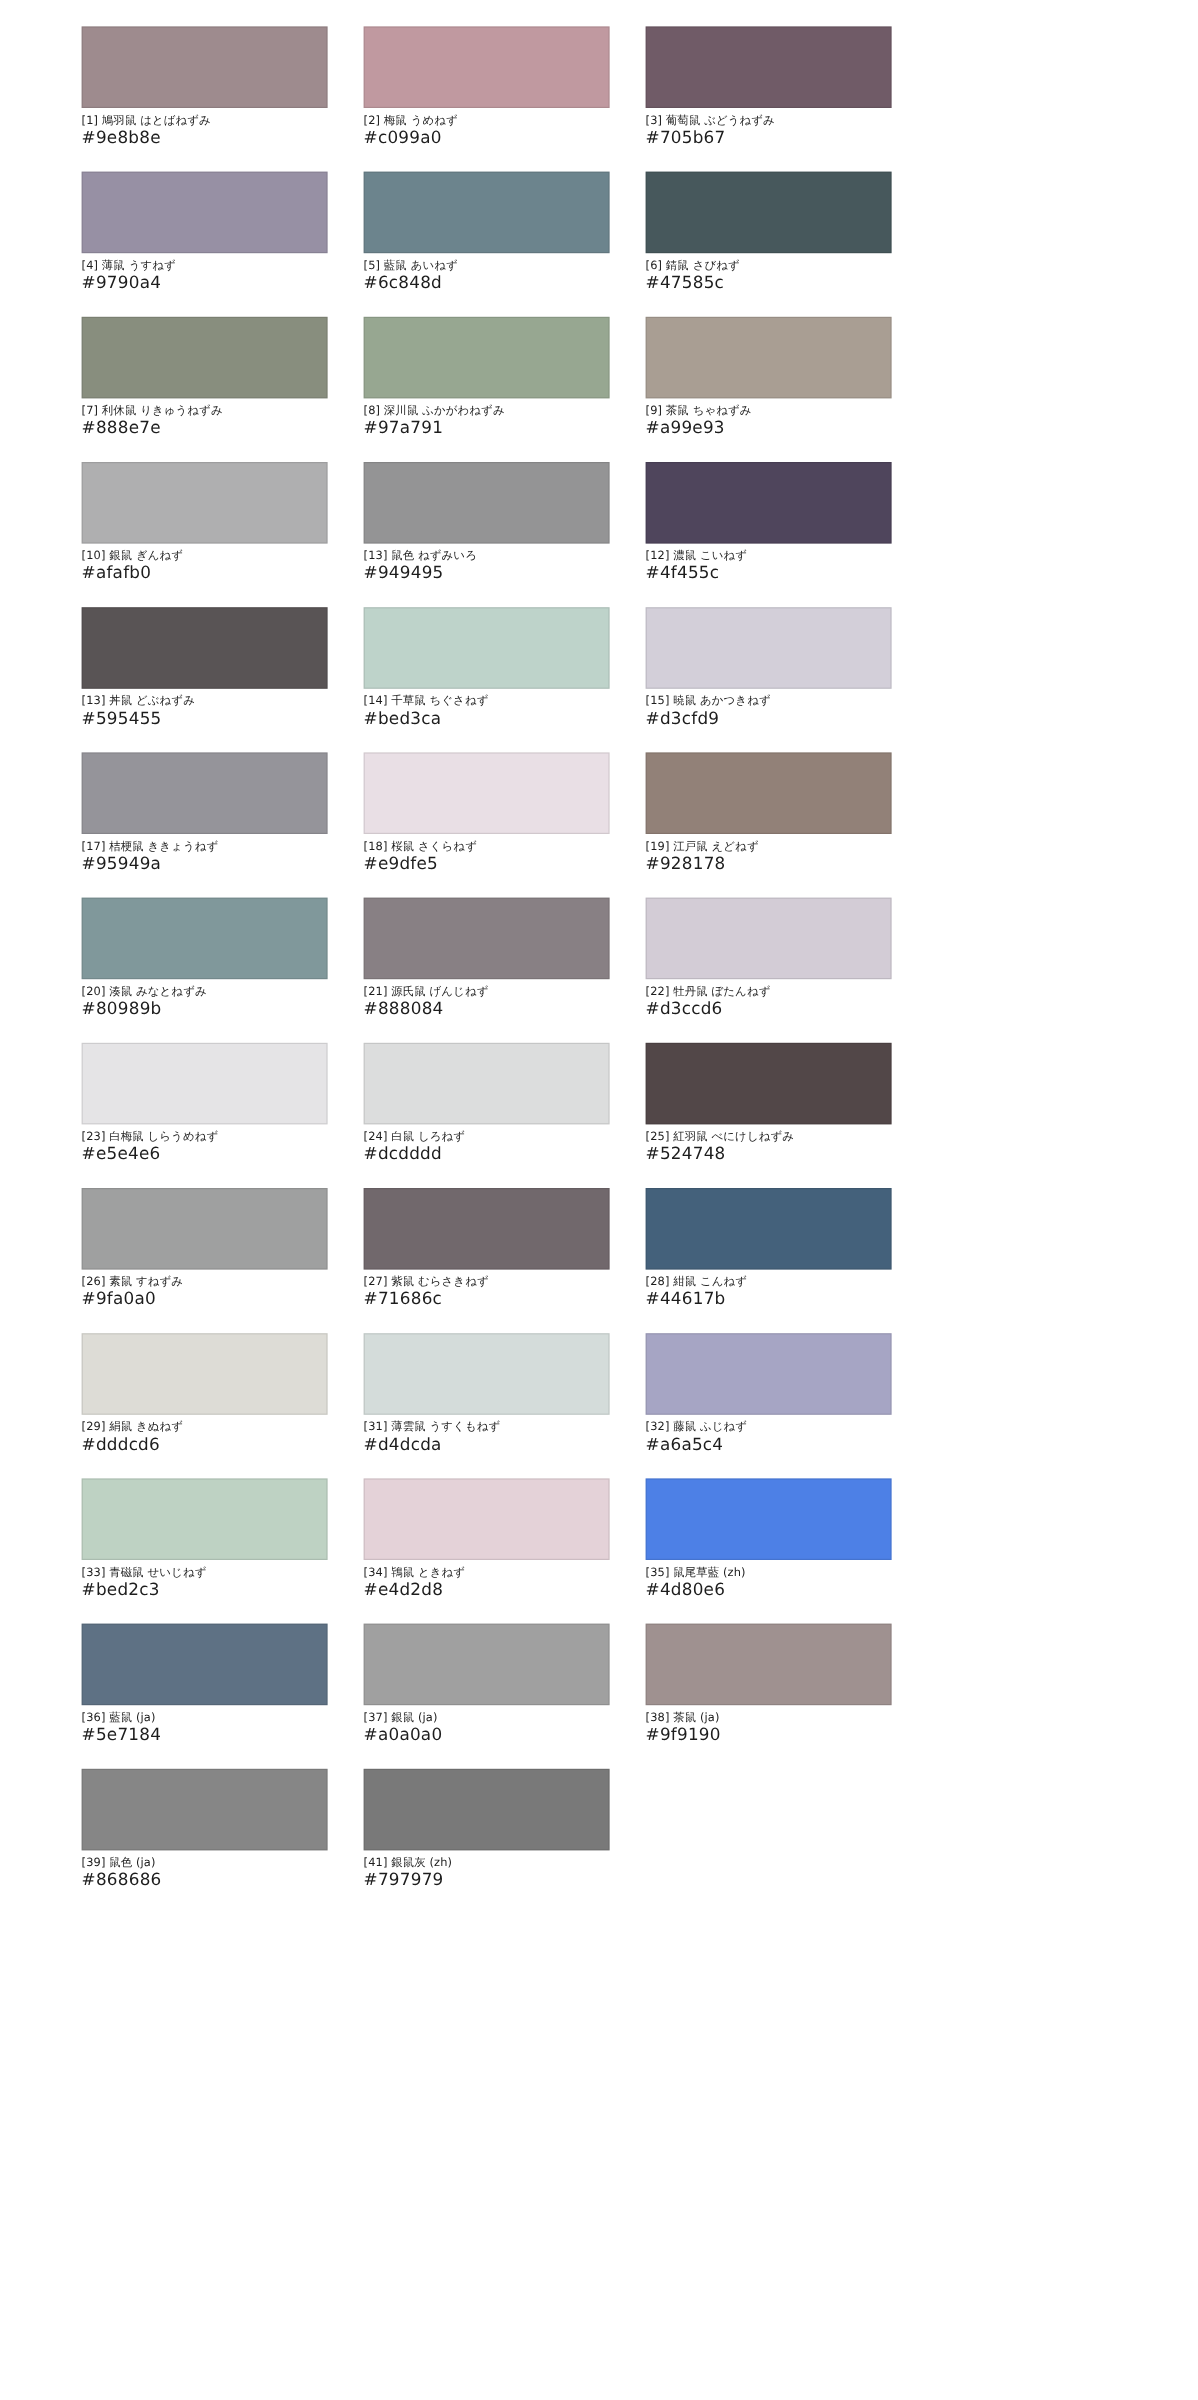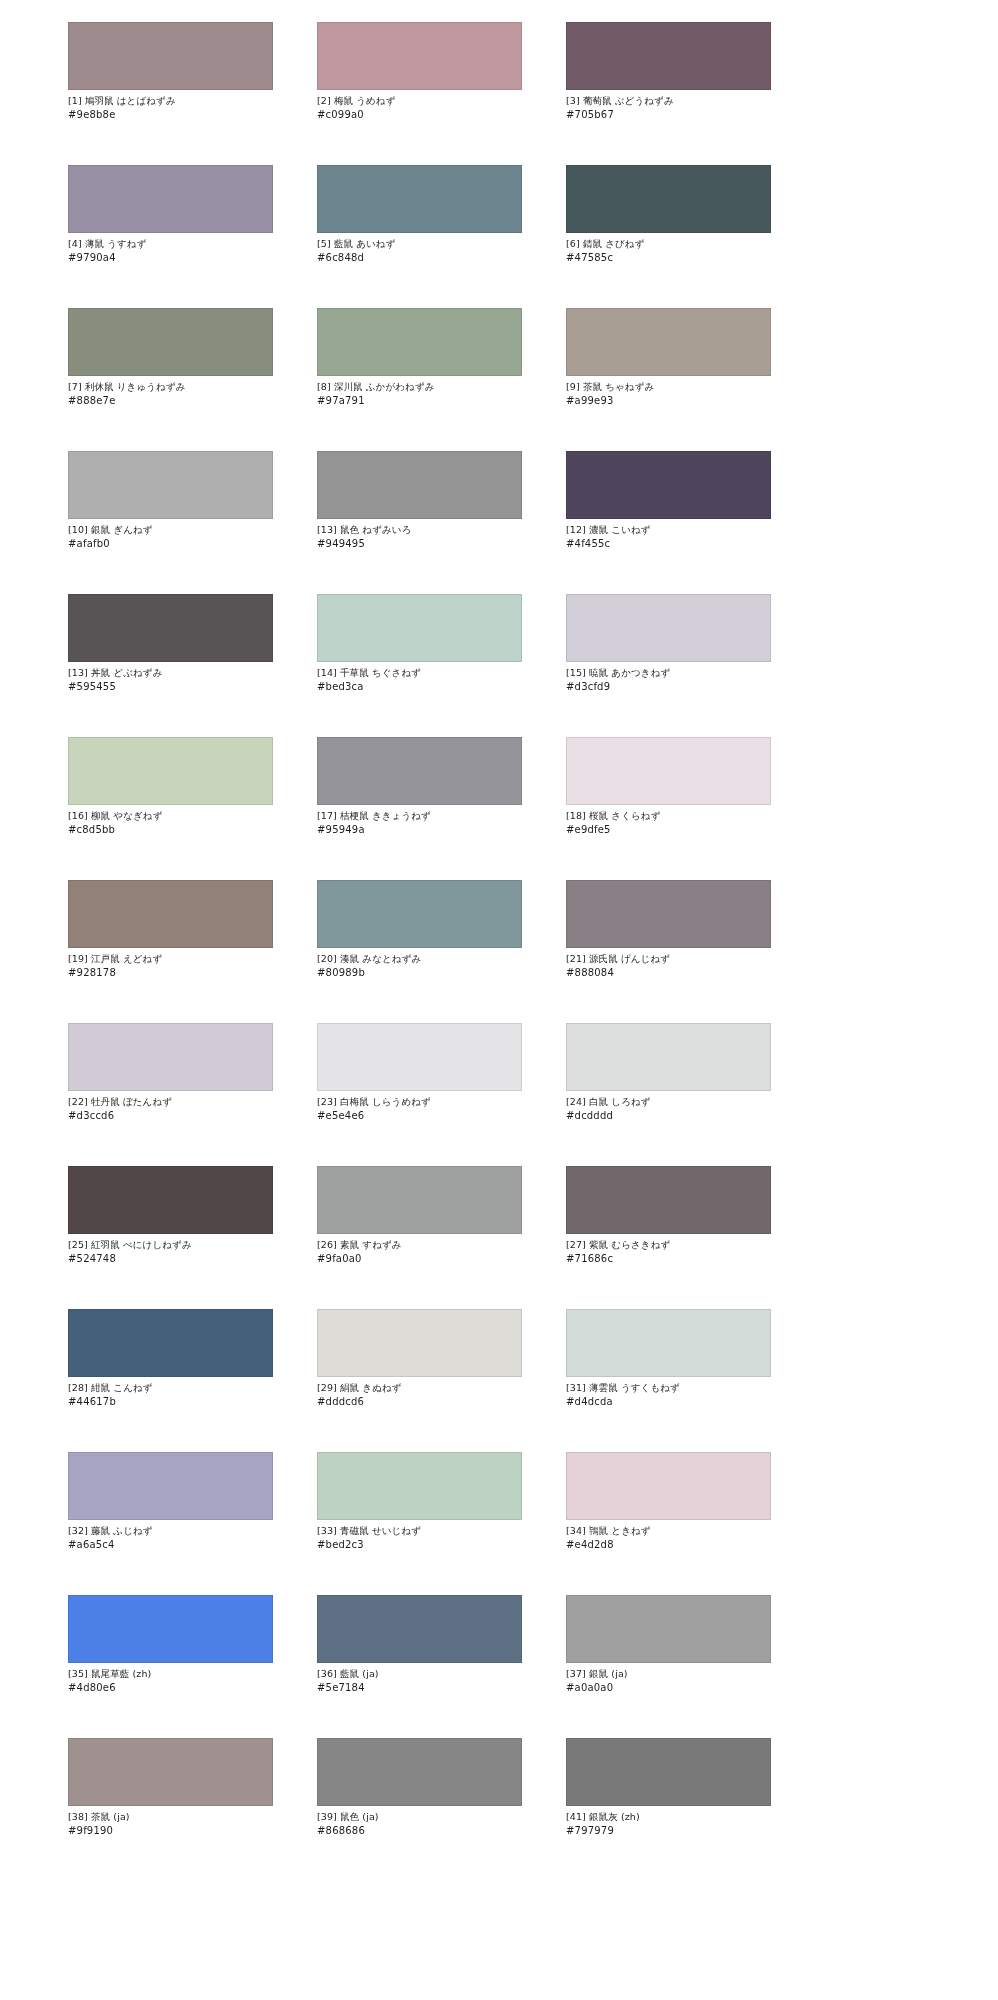--- a/index.html
+++ b/index.html
@@ -21,21 +21,20 @@
     height: 2000px;
     padding: 22px 60px 0 68px;
     background: #ffffff;
   }
   #swatch-grid {
     display: grid;
     grid-template-columns: repeat(3, 205px);
     column-gap: 30px;
     row-gap: 22px;
     align-content: start;
-    gap: 44px;
   }
   .swatch-cell {
     width: 205px;
   }
   .swatch-chip {
     width: 205px;
     height: 68px;
     border: 1px solid rgba(0,0,0,0.10);
     display: block;
   }
@@ -43,21 +42,21 @@
     margin-top: 5px;
     font-size: 9.5px;
     line-height: 12.5px;
     color: #1d1d1d;
     letter-spacing: 0.1px;
     white-space: nowrap;
     font-family: "DejaVu Sans", "Liberation Sans", sans-serif;
   }
   .swatch-hex {
     margin-top: 1px;
-    font-size: 10px;
+    font-size: 14px;
     line-height: 12.5px;
     color: #1d1d1d;
     letter-spacing: 0.2px;
     white-space: nowrap;
     font-family: "DejaVu Sans", "Liberation Sans", sans-serif;
   }
 </style>
 </head>
 <body>
 
@@ -132,25 +131,20 @@
         <div class="swatch-chip" style="background: rgb(190, 211, 202);"></div>
         <div class="swatch-label">[14] 千草鼠 ちぐさねず</div>
         <div class="swatch-hex">#bed3ca</div>
       </div>
       <div class="swatch-cell">
         <div class="swatch-chip" style="background: rgb(211, 207, 217);"></div>
         <div class="swatch-label">[15] 暁鼠 あかつきねず</div>
         <div class="swatch-hex">#d3cfd9</div>
       </div>
       <div class="swatch-cell">
-        <div class="swatch-chip" style="background: rgb(200, 213, 187);"></div>
-        <div class="swatch-label">[16] 柳鼠 やなぎねず</div>
-        <div class="swatch-hex">#c8d5bb</div>
-      </div>
-      <div class="swatch-cell">
         <div class="swatch-chip" style="background: rgb(149, 148, 154);"></div>
         <div class="swatch-label">[17] 桔梗鼠 ききょうねず</div>
         <div class="swatch-hex">#95949a</div>
       </div>
       <div class="swatch-cell">
         <div class="swatch-chip" style="background: rgb(233, 223, 229);"></div>
         <div class="swatch-label">[18] 桜鼠 さくらねず</div>
         <div class="swatch-hex">#e9dfe5</div>
       </div>
       <div class="swatch-cell">

